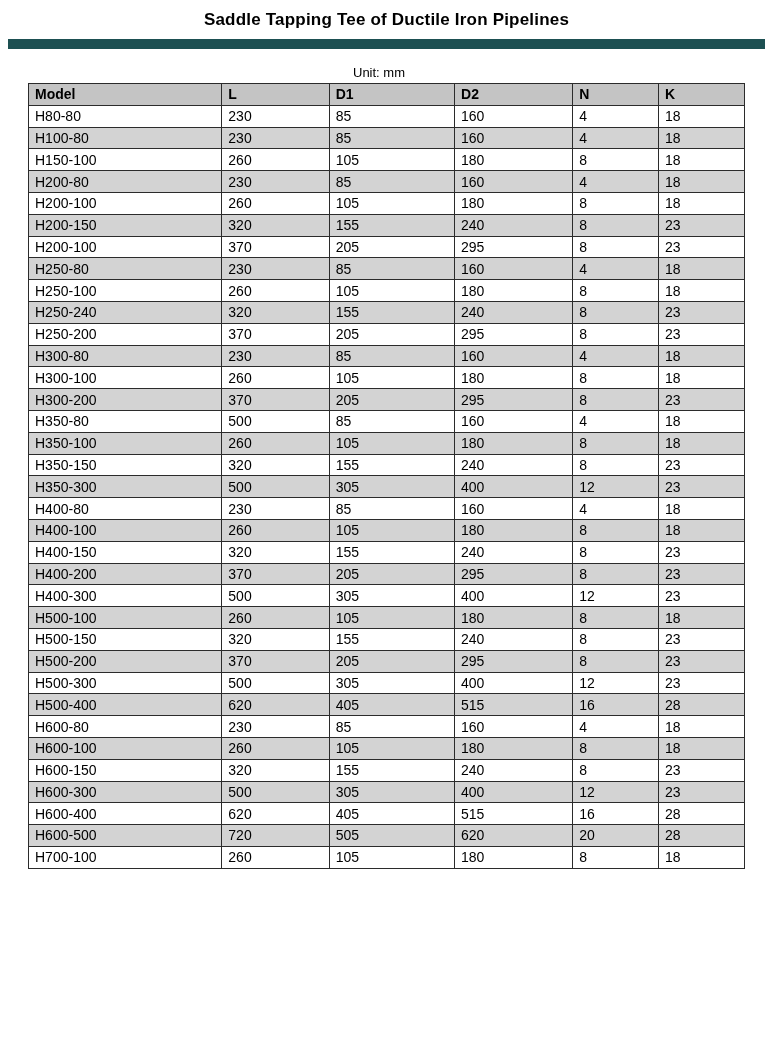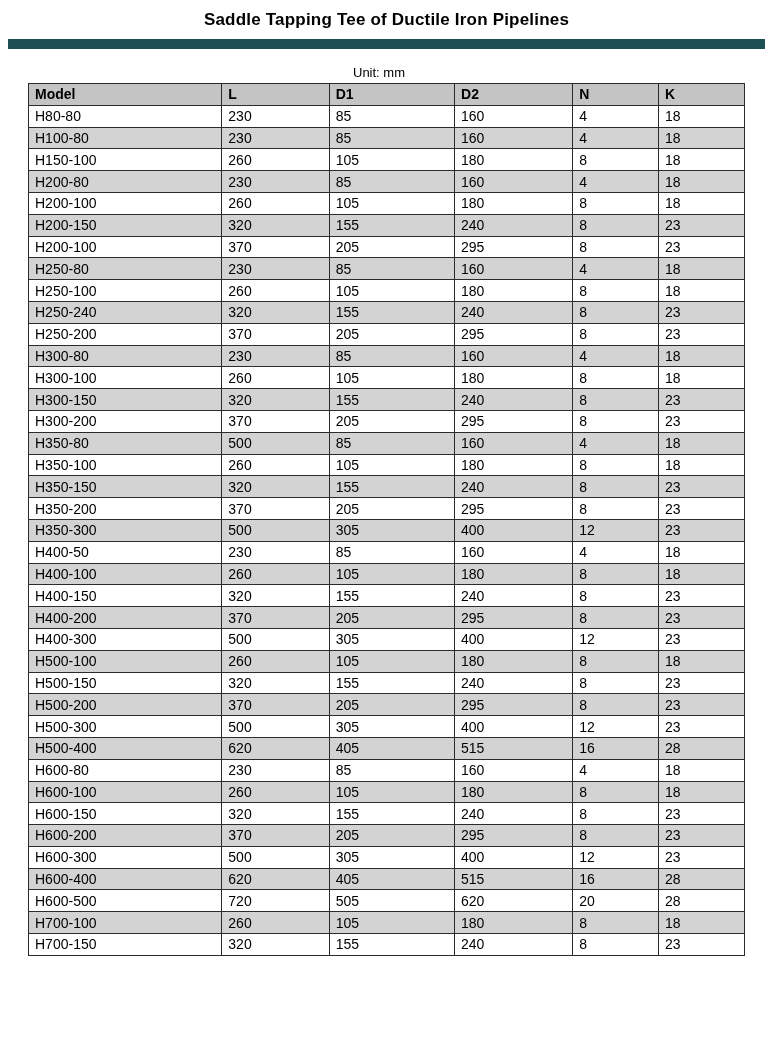--- a/index.html
+++ b/index.html
@@ -194,28 +194,20 @@
         </tr>
         <tr>
           <td>H300-100</td>
           <td>260</td>
           <td>105</td>
           <td>180</td>
           <td>8</td>
           <td>18</td>
         </tr>
         <tr>
-          <td>H300-150</td>
-          <td>320</td>
-          <td>155</td>
-          <td>240</td>
-          <td>8</td>
-          <td>23</td>
-        </tr>
-        <tr>
           <td>H300-200</td>
           <td>370</td>
           <td>205</td>
           <td>295</td>
           <td>8</td>
           <td>23</td>
         </tr>
         <tr>
           <td>H350-80</td>
           <td>500</td>
@@ -230,41 +222,33 @@
           <td>105</td>
           <td>180</td>
           <td>8</td>
           <td>18</td>
         </tr>
         <tr>
           <td>H350-150</td>
           <td>320</td>
           <td>155</td>
           <td>240</td>
-          <td>8</td>
-          <td>23</td>
-        </tr>
-        <tr>
-          <td>H350-200</td>
-          <td>370</td>
-          <td>205</td>
-          <td>295</td>
           <td>8</td>
           <td>23</td>
         </tr>
         <tr>
           <td>H350-300</td>
           <td>500</td>
           <td>305</td>
           <td>400</td>
           <td>12</td>
           <td>23</td>
         </tr>
         <tr>
-          <td>H400-50</td>
+          <td>H400-80</td>
           <td>230</td>
           <td>85</td>
           <td>160</td>
           <td>4</td>
           <td>18</td>
         </tr>
         <tr>
           <td>H400-100</td>
           <td>260</td>
           <td>105</td>
@@ -354,28 +338,20 @@
         </tr>
         <tr>
           <td>H600-150</td>
           <td>320</td>
           <td>155</td>
           <td>240</td>
           <td>8</td>
           <td>23</td>
         </tr>
         <tr>
-          <td>H600-200</td>
-          <td>370</td>
-          <td>205</td>
-          <td>295</td>
-          <td>8</td>
-          <td>23</td>
-        </tr>
-        <tr>
           <td>H600-300</td>
           <td>500</td>
           <td>305</td>
           <td>400</td>
           <td>12</td>
           <td>23</td>
         </tr>
         <tr>
           <td>H600-400</td>
           <td>620</td>
@@ -393,23 +369,15 @@
           <td>28</td>
         </tr>
         <tr>
           <td>H700-100</td>
           <td>260</td>
           <td>105</td>
           <td>180</td>
           <td>8</td>
           <td>18</td>
         </tr>
-        <tr>
-          <td>H700-150</td>
-          <td>320</td>
-          <td>155</td>
-          <td>240</td>
-          <td>8</td>
-          <td>23</td>
-        </tr>
       </tbody>
   </table>
 </div>
 
 </body></html>

